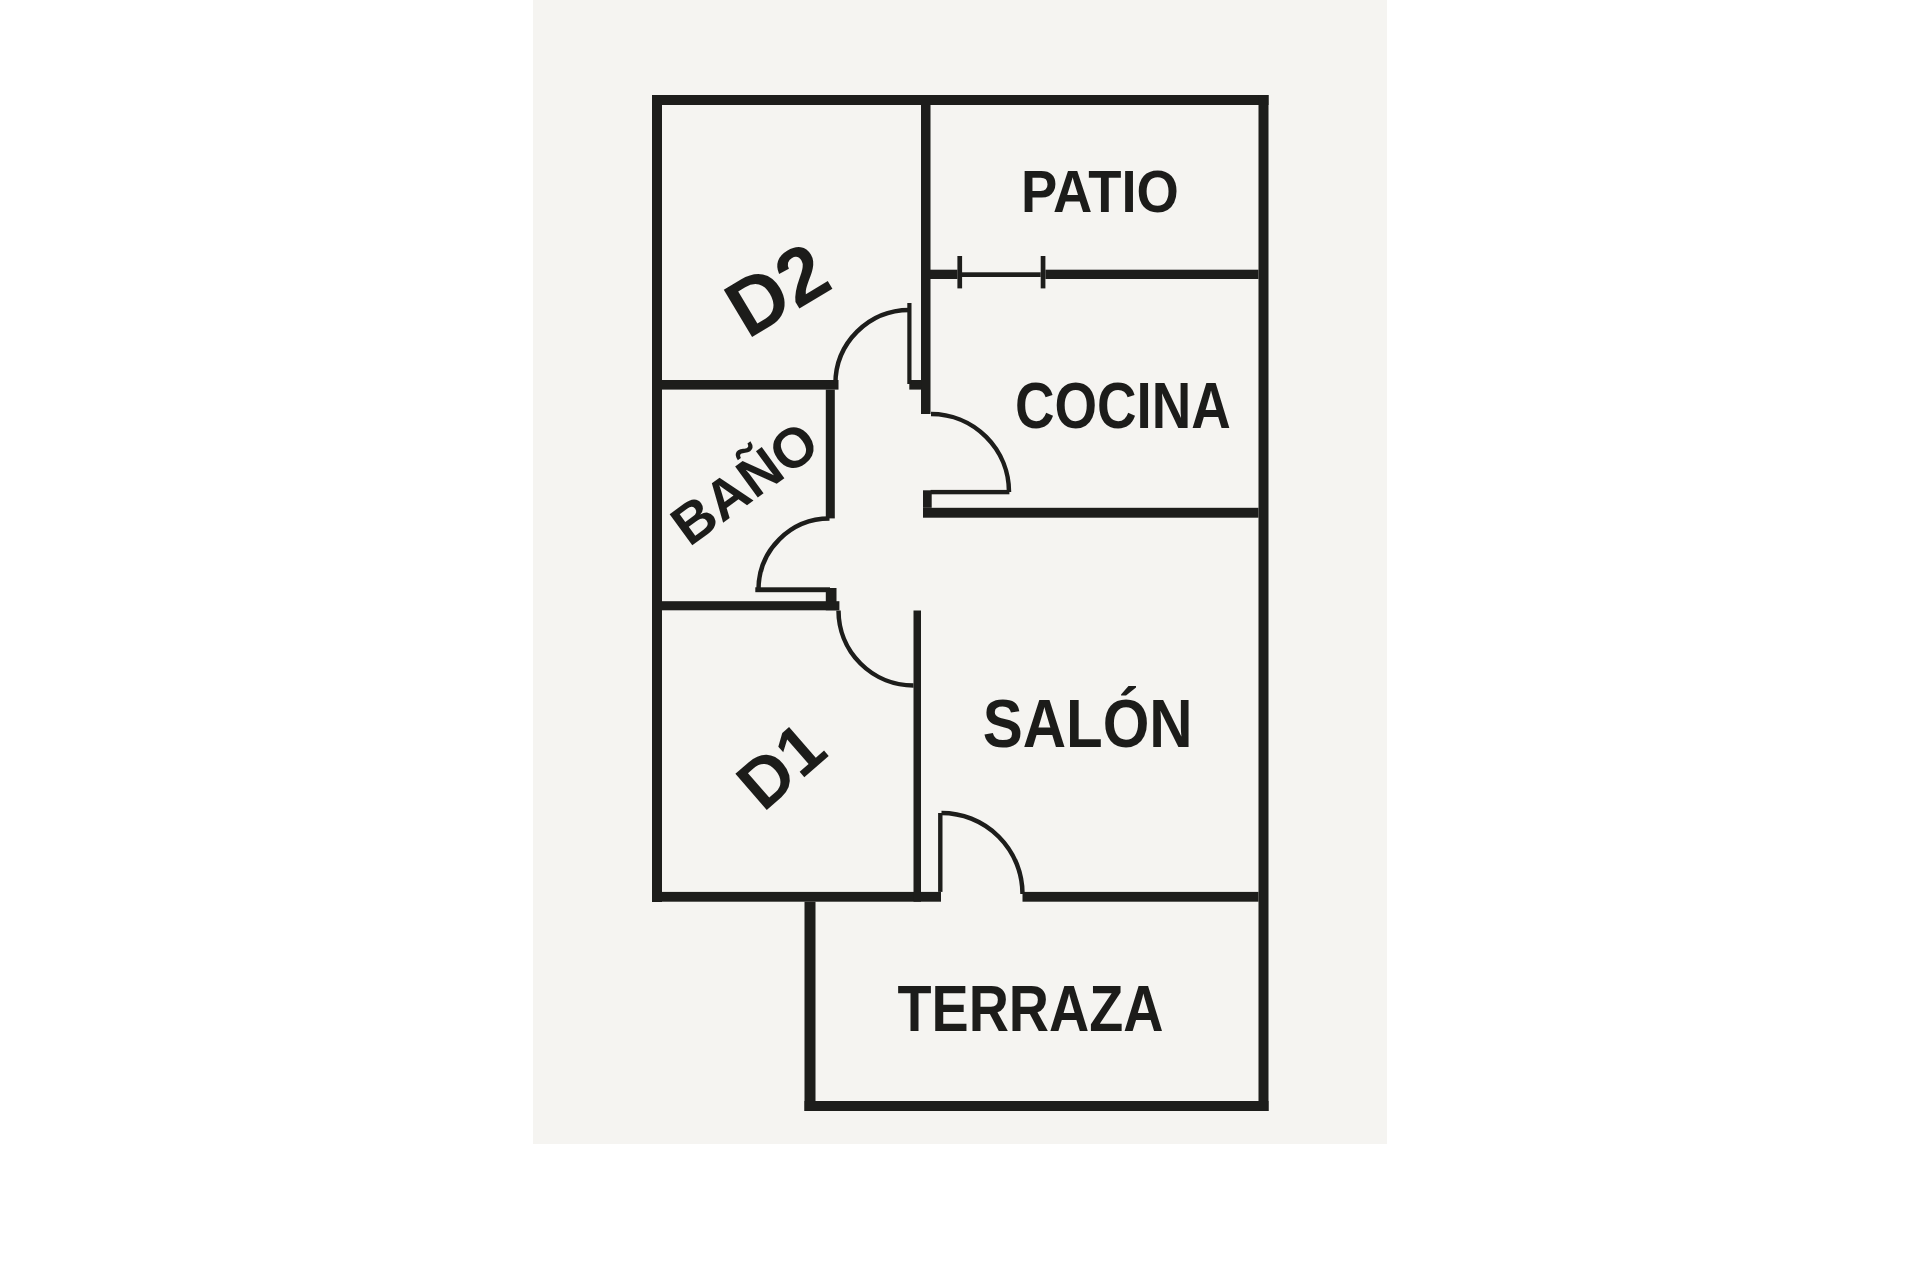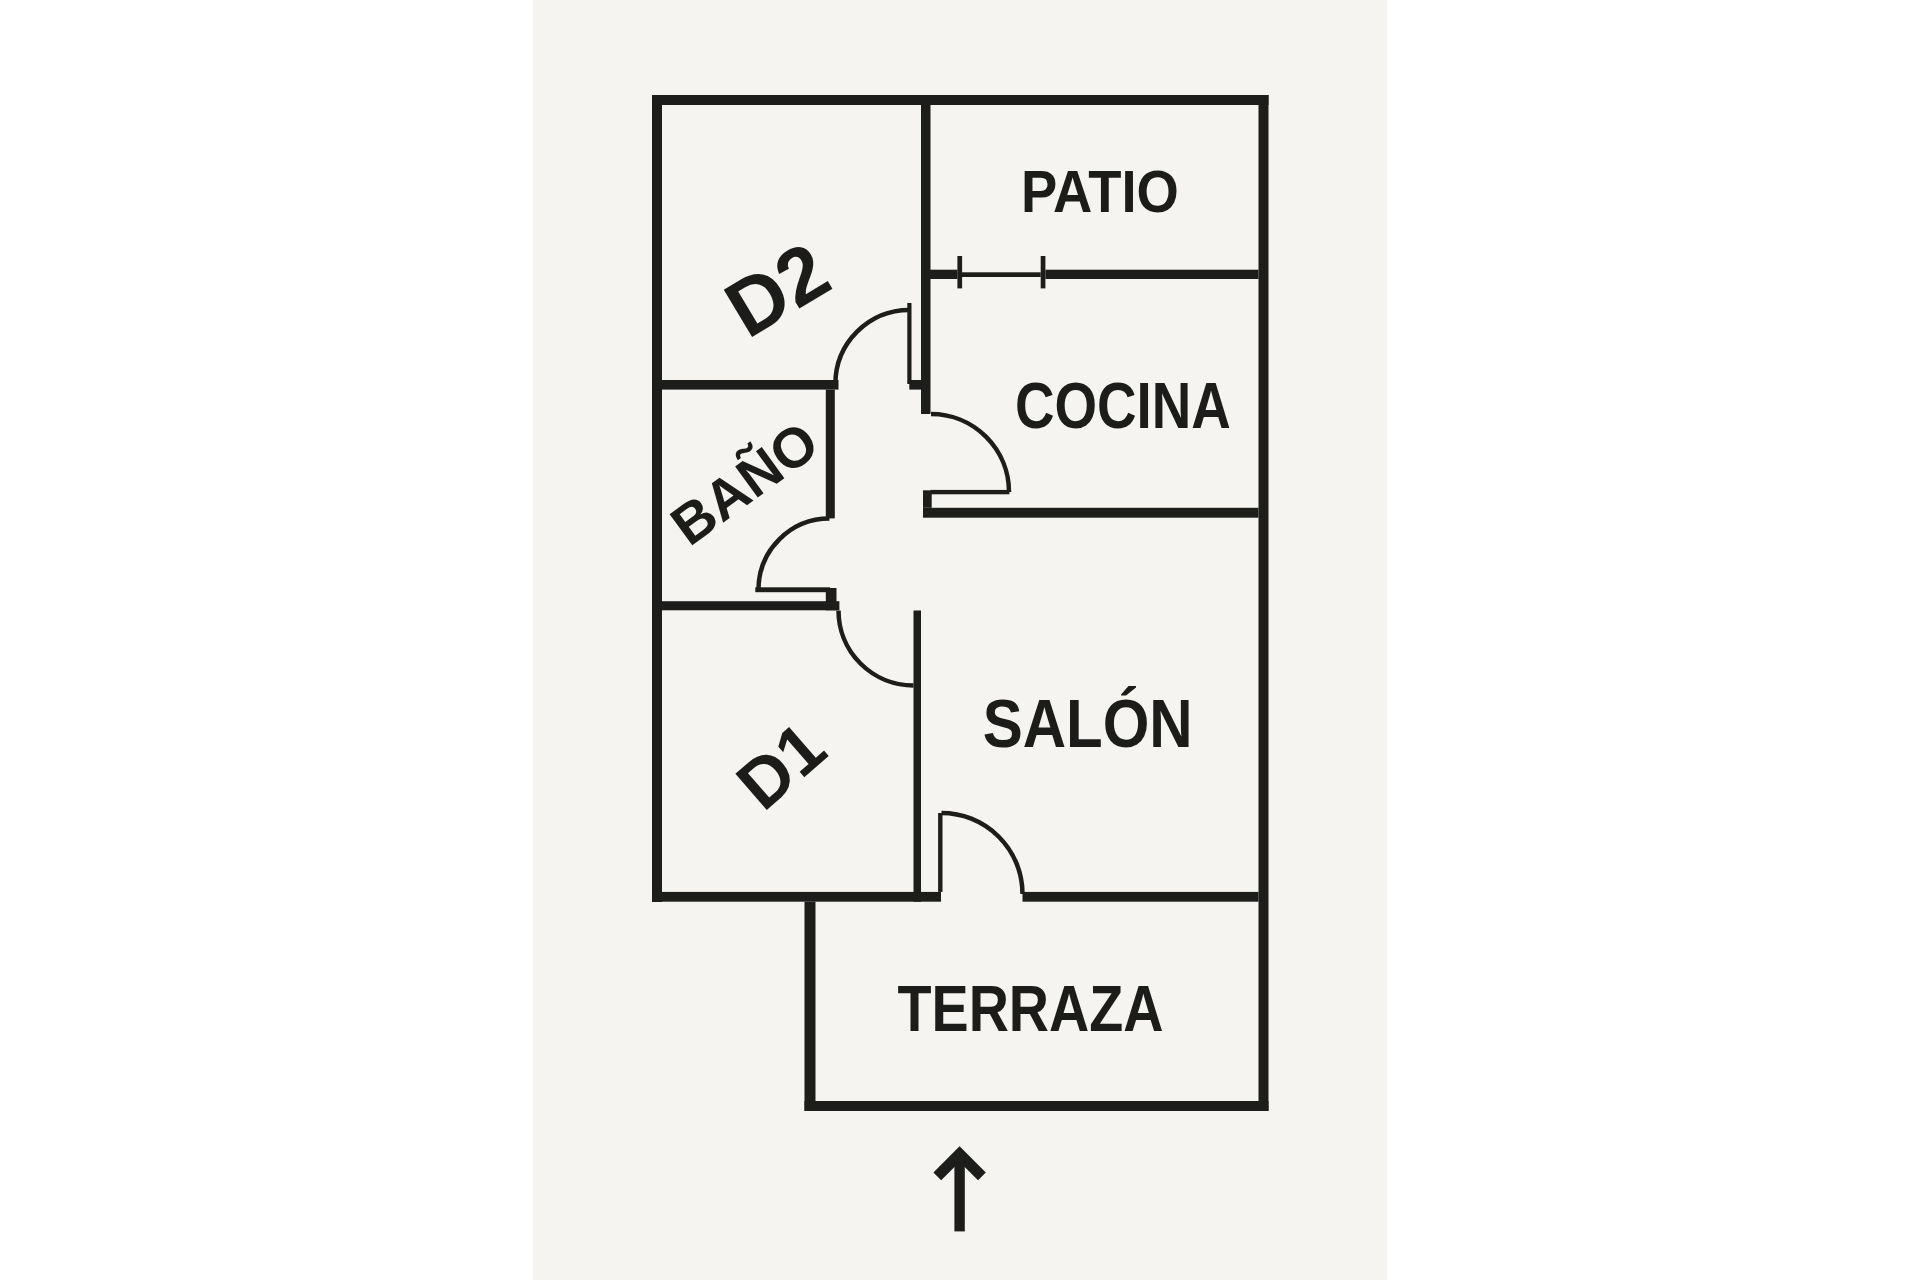--- a/index.html
+++ b/index.html
@@ -1,16 +1,16 @@
 <!DOCTYPE html>
 <html><head>
 <meta charset="utf-8">
 <style>
   html,body{margin:0;padding:0;background:#ffffff;}
-  .page{position:relative;width:1920px;height:1280px;background:#ffffff;overflow:hidden;}
+  .page{position:relative;width:1920px;height:1144px;background:#ffffff;overflow:hidden;}
   svg{position:absolute;left:0;top:0;}
   text{font-family:"Liberation Sans",sans-serif;font-weight:bold;fill:#1c1c1a;}
 </style>
 </head>
 <body>
 <div class="page">
 <svg width="1920" height="1280" viewBox="0 0 1920 1280">
 
   <rect x="533" y="0" width="854" height="1280" fill="#f5f4f1"></rect>
 

